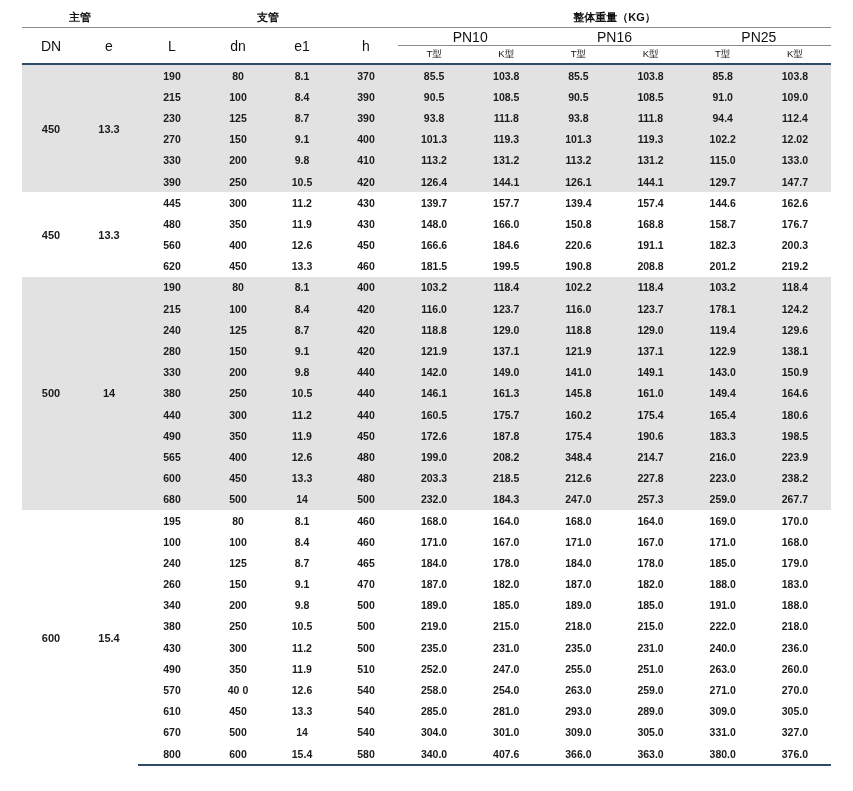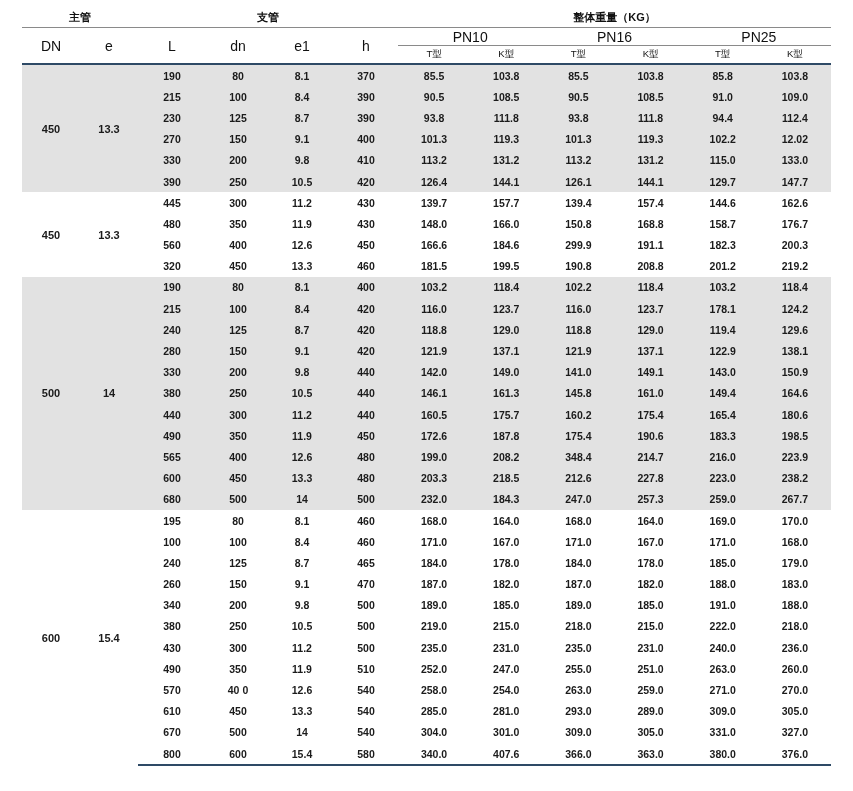--- a/index.html
+++ b/index.html
@@ -235,27 +235,27 @@
           <td>158.7</td>
           <td>176.7</td>
         </tr>
         <tr class="plain">
           <td>560</td>
           <td>400</td>
           <td>12.6</td>
           <td>450</td>
           <td>166.6</td>
           <td>184.6</td>
-          <td>299.9</td>
+          <td>220.6</td>
           <td>191.1</td>
           <td>182.3</td>
           <td>200.3</td>
         </tr>
         <tr class="plain">
-          <td>320</td>
+          <td>620</td>
           <td>450</td>
           <td>13.3</td>
           <td>460</td>
           <td>181.5</td>
           <td>199.5</td>
           <td>190.8</td>
           <td>208.8</td>
           <td>201.2</td>
           <td>219.2</td>
         </tr>

